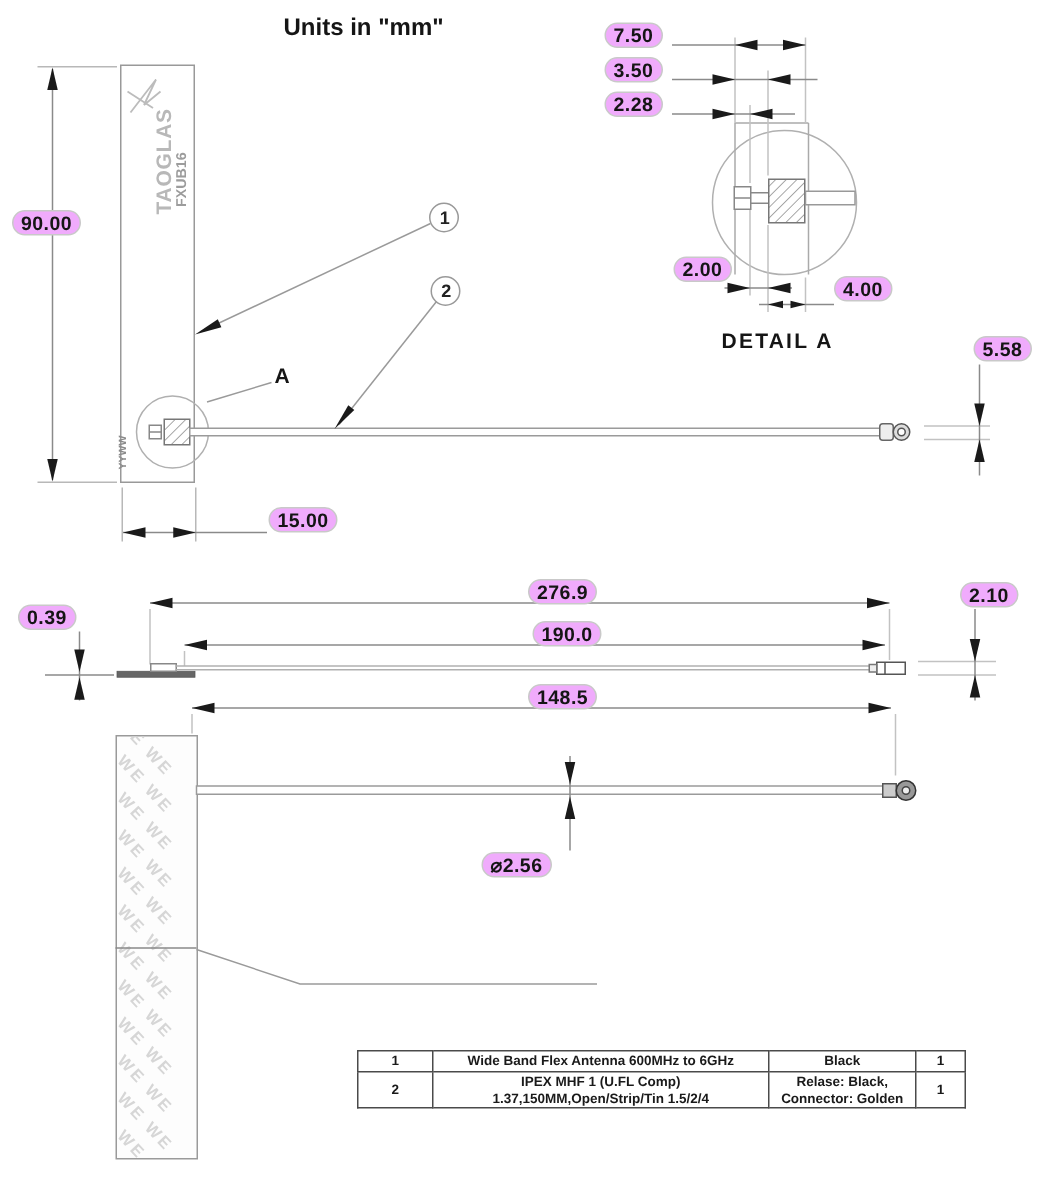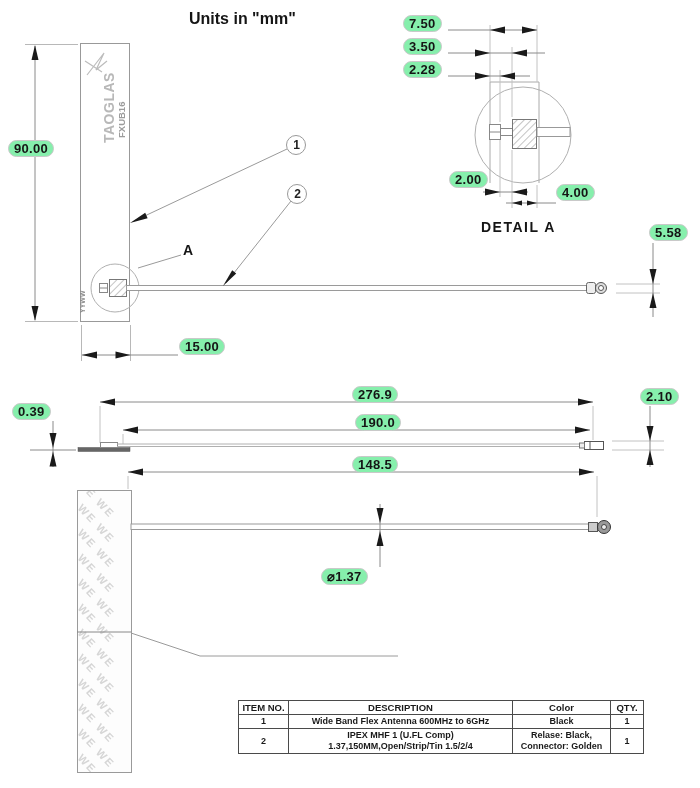--- a/index.html
+++ b/index.html
@@ -1,19 +1,19 @@
 <!DOCTYPE html>
 <html><head>
 <meta charset="utf-8">
 <style>
   html,body{margin:0;padding:0;background:#fff;}
   #stage{position:relative;width:700px;height:788px;background:#fff;overflow:hidden;
          font-family:"Liberation Sans",sans-serif;}
   svg.linework{position:absolute;left:0;top:0;z-index:2;}
-  .dim{position:absolute;z-index:3;border:1.5px solid #c9c9c9;border-radius:9px;background:#86efac;
+  .dim{position:absolute;z-index:3;border:1.5px solid #c9c9c9;border-radius:9px;background:#f0abfc;
        color:#151515;font-weight:bold;font-size:13px;line-height:15px;padding:0 5px;letter-spacing:.3px;}
   .lbl{position:absolute;z-index:3;font-weight:bold;color:#151515;white-space:nowrap;}
   .callout-num{position:absolute;z-index:3;width:19px;height:19px;text-align:center;line-height:19px;
        font-weight:bold;font-size:12px;color:#222;}
   .rot{position:absolute;z-index:3;transform:rotate(-90deg);transform-origin:0 0;white-space:nowrap;font-weight:bold;}
   .paper{position:absolute;z-index:1;left:77px;top:490px;width:53px;height:281px;border:1px solid #9a9a9a;
        overflow:hidden;background:#fdfdfd;}
   .paper span{position:absolute;left:-12px;font-size:11px;font-weight:bold;color:#d6d6d6;letter-spacing:2px;
        transform:rotate(47deg);transform-origin:0 0;white-space:nowrap;}
   table.bom{position:absolute;z-index:3;left:238px;top:700px;border-collapse:collapse;table-layout:fixed;}
@@ -212,36 +212,30 @@
   <div class="dim" style="left:403px;top:38px">3.50</div>
   <div class="dim" style="left:403px;top:61px">2.28</div>
   <div class="dim" style="left:449px;top:171px">2.00</div>
   <div class="dim" style="left:556px;top:184px">4.00</div>
   <div class="dim" style="left:649px;top:224px">5.58</div>
   <div class="dim" style="left:352px;top:386px">276.9</div>
   <div class="dim" style="left:355px;top:414px">190.0</div>
   <div class="dim" style="left:640px;top:388px">2.10</div>
   <div class="dim" style="left:12px;top:403px">0.39</div>
   <div class="dim" style="left:352px;top:456px">148.5</div>
-  <div class="dim" style="left:321px;top:568px">⌀1.37</div>
+  <div class="dim" style="left:321px;top:568px">⌀2.56</div>
 
   <table class="bom">
     <colgroup>
       <col class="c-item">
         <col class="c-desc">
         <col class="c-color">
         <col class="c-qty">
     </colgroup>
     <tbody>
-        <tr>
-      <th>ITEM NO.</th>
-      <th>DESCRIPTION</th>
-      <th>Color</th>
-      <th>QTY.</th>
-    </tr>
     <tr>
       <td>1</td>
       <td>Wide Band Flex Antenna 600MHz to 6GHz</td>
       <td>Black</td>
       <td>1</td>
     </tr>
     <tr>
       <td>2</td>
       <td>IPEX MHF 1 (U.FL Comp)
 1.37,150MM,Open/Strip/Tin 1.5/2/4</td>

